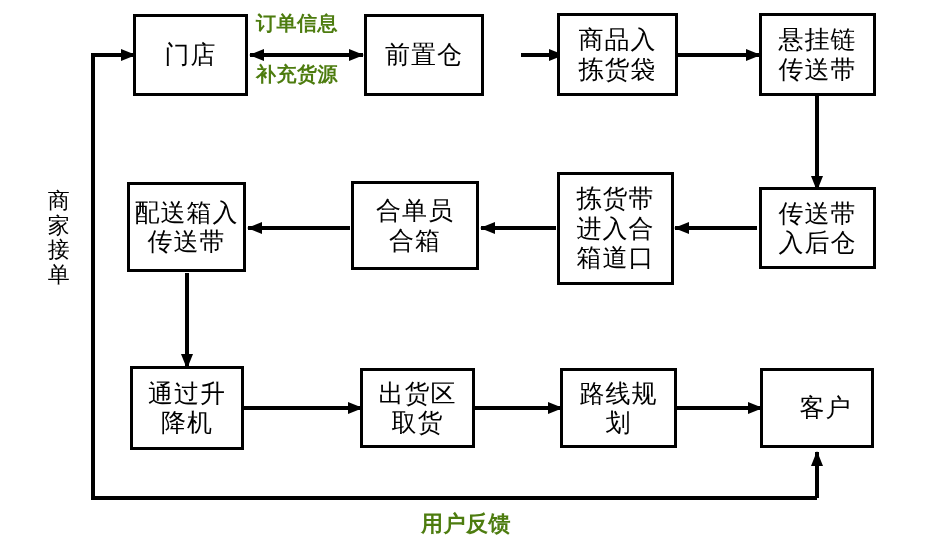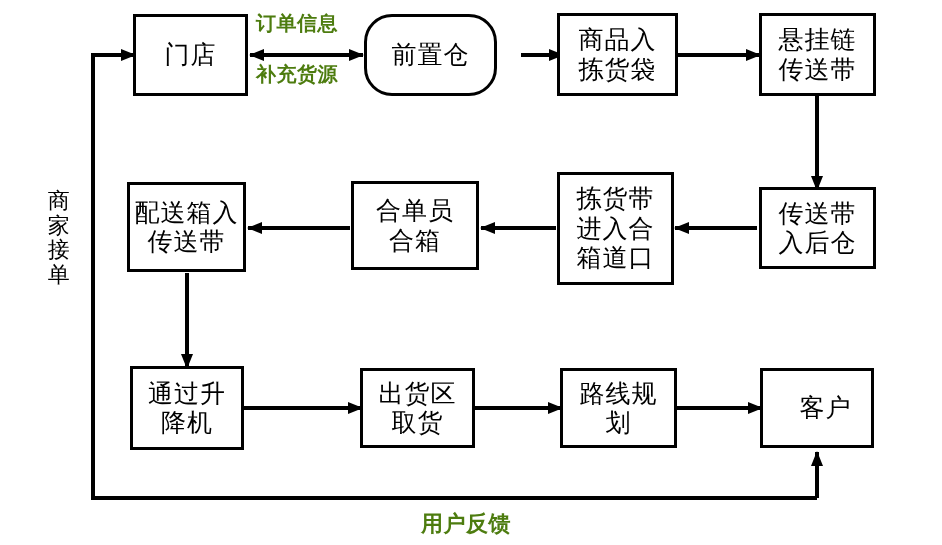--- a/index.html
+++ b/index.html
@@ -110,21 +110,21 @@
 
       <path d="M 817,498 L 817,452" marker-end="url(#ah-u)"></path>
       <path d="M 817,498 L 93,498 L 93,55 L 135,55" marker-end="url(#ah-r)"></path>
     </g>
   </svg>
 
   <div class="node" style="left:133px; top:14px; width:115px; height:82px;">
     <span>门店</span>
   </div>
 
-  <div class="node" style="left:364px; top:14px; width:133px; height:82px;border-radius:28px;">
+  <div class="node" style="left:364px; top:14px; width:120px; height:82px;">
     <span>前置仓</span>
   </div>
 
   <div class="node" style="left:557px; top:13px; width:121px; height:83px;">
     <span>商品入
 拣货袋</span>
   </div>
 
   <div class="node" style="left:759px; top:13px; width:117px; height:83px;">
     <span>悬挂链

